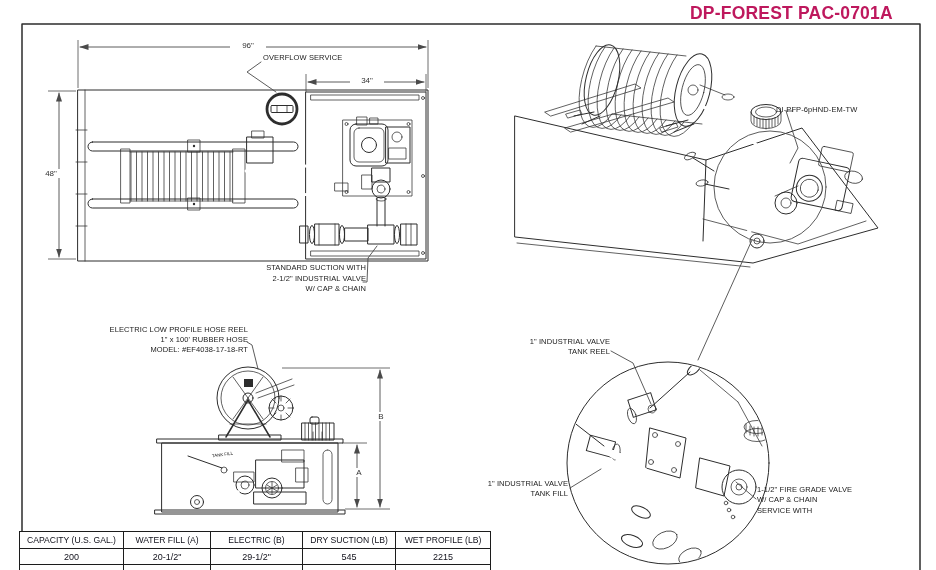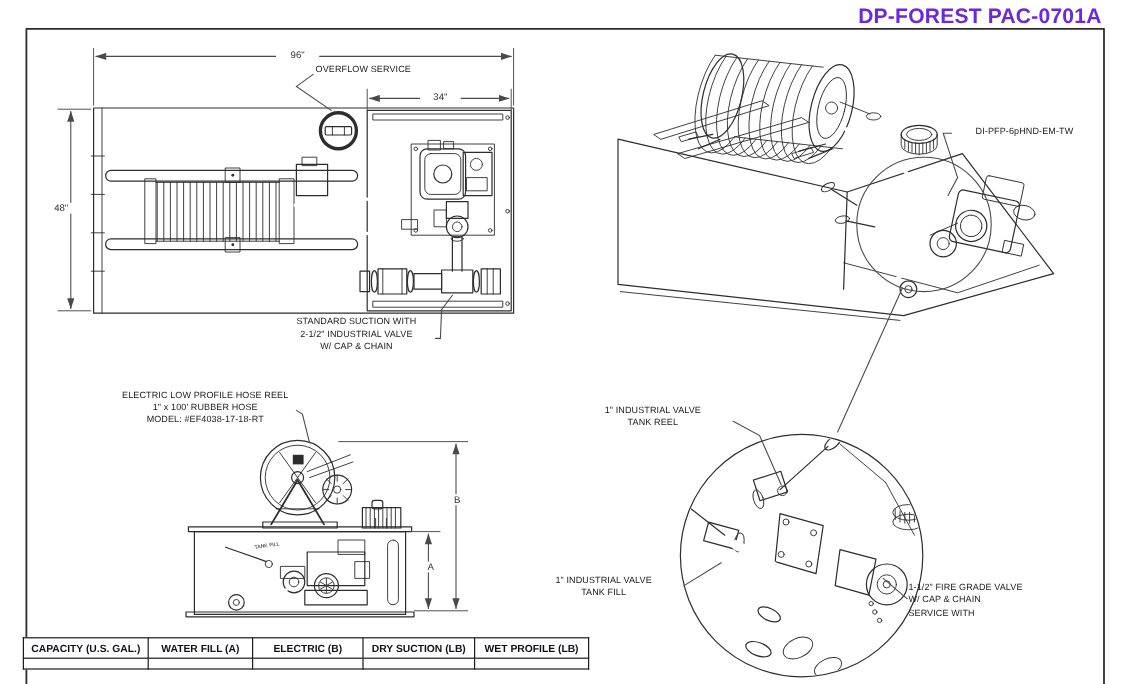--- a/index.html
+++ b/index.html
@@ -7,34 +7,34 @@
        font-family:"Liberation Sans",sans-serif;color:#151515}
   svg{position:absolute;left:0;top:0}
   .s{fill:none;stroke:#2d2d2d;stroke-width:1;stroke-linecap:round;stroke-linejoin:round}
   .s5{stroke-width:.75}
   .s15{stroke-width:1.5}
   .s25{stroke-width:2.8}
   .d{fill:none;stroke:#4a4a4a;stroke-width:.9;stroke-linecap:round}
   .e{fill:none;stroke:#4a4a4a;stroke-width:.8}
   .w{fill:none;stroke:#fff;stroke-linecap:round;stroke-linejoin:round}
   .f{fill:#2d2d2d;stroke:none}
-  .title{position:absolute;left:690px;top:3px;width:228px;text-align:right;
-         font-size:17.5px;font-weight:bold;letter-spacing:.2px;color:#6d28d9}
+  .title{position:absolute;left:690px;top:3px;width:228px;text-align:left;
+         font-size:17.5px;font-weight:bold;letter-spacing:.2px;color:#be185d}
   .lbl{position:absolute;font-size:7.5px;line-height:10px;letter-spacing:.1px;
        color:#1a1a1a;white-space:nowrap}
-  .ra{text-align:center}
+  .ra{text-align:right}
   .dim{position:absolute;font-size:8px;color:#333;background:#fff;
        padding:0 2px;text-align:center;line-height:9px}
   .tinytag{position:absolute;left:212px;top:452px;font-size:4.3px;color:#111;
        transform:rotate(-8deg);letter-spacing:0}
   table.spec{position:absolute;left:19px;top:531px;width:471px;
        border-collapse:collapse;table-layout:fixed;background:#fff}
   table.spec th,table.spec td{border:1.6px solid #1c1c1c;text-align:center;
        padding:0 1px;overflow:hidden;color:#10101a}
-  table.spec th{font-size:8.6px;font-weight:bold;height:16px}
+  table.spec th{font-size:8.6px;font-weight:normal;height:16px}
   table.spec td{font-size:9px;height:15px}
   table.spec tr.stub td{height:8px;border-top:1.6px solid #1c1c1c}
 </style>
 </head>
 <body>
 
 <svg width="936" height="570" viewBox="0 0 936 570">
   <defs>
     <pattern id="h" width="3.5" height="3.5" patternUnits="userSpaceOnUse" patternTransform="rotate(45)">
       <line x1="0" y1="0" x2="0" y2="3.5" stroke="#555" stroke-width="0.7"></line>
@@ -324,27 +324,27 @@
 <div class="dim" style="left:350px;top:468px;width:14px">A</div>
 
 <div class="lbl" style="left:263px;top:53px">OVERFLOW SERVICE</div>
 
 <div class="lbl ra" style="left:228px;top:263px;width:138px;line-height:10.6px">
   <div>STANDARD SUCTION WITH</div>
   <div>2-1/2" INDUSTRIAL VALVE</div>
   <div>W/ CAP &amp; CHAIN</div>
 </div>
 
-<div class="lbl ra" style="left:81px;top:325px;width:180px">
+<div class="lbl ra" style="left:68px;top:325px;width:180px">
   <div>ELECTRIC LOW PROFILE HOSE REEL</div>
   <div>1" x 100' RUBBER HOSE</div>
   <div>MODEL: #EF4038-17-18-RT</div>
 </div>
 
-<div class="lbl" style="left:813px;top:105px">DI-PFP-6pHND-EM-TW</div>
+<div class="lbl" style="left:776px;top:105px">DI-PFP-6pHND-EM-TW</div>
 
 <div class="lbl ra" style="left:478px;top:337px;width:132px;line-height:10.4px">
   <div>1" INDUSTRIAL VALVE</div>
   <div>TANK REEL</div>
 </div>
 
 <div class="lbl ra" style="left:438px;top:479px;width:130px;line-height:10.4px">
   <div>1" INDUSTRIAL VALVE</div>
   <div>TANK FILL</div>
 </div>
@@ -366,20 +366,27 @@
       <col style="width:95px">
   </colgroup>
   <tbody>
       <tr>
     <th>CAPACITY (U.S. GAL.)</th>
     <th>WATER FILL (A)</th>
     <th>ELECTRIC (B)</th>
     <th>DRY SUCTION (LB)</th>
     <th>WET PROFILE (LB)</th>
   </tr>
+  <tr>
+    <td>200</td>
+    <td>20-1/2"</td>
+    <td>29-1/2"</td>
+    <td>545</td>
+    <td>2215</td>
+  </tr>
   <tr class="stub">
     <td></td>
         <td></td>
     <td></td>
         <td></td>
     <td></td>
   </tr>
 </tbody>
   </table>
 

